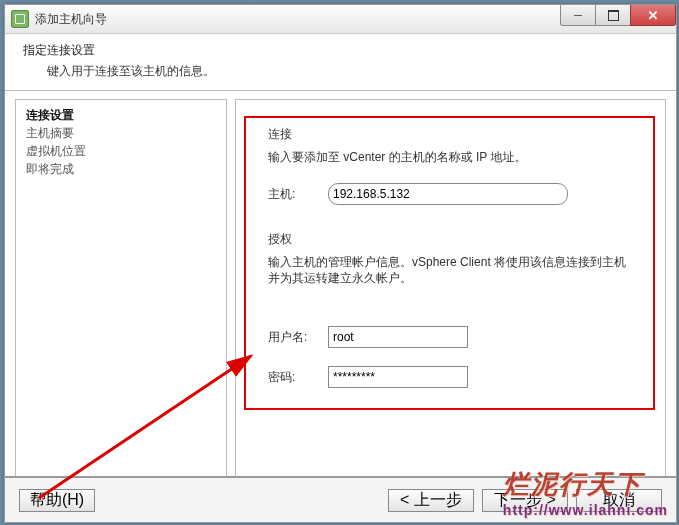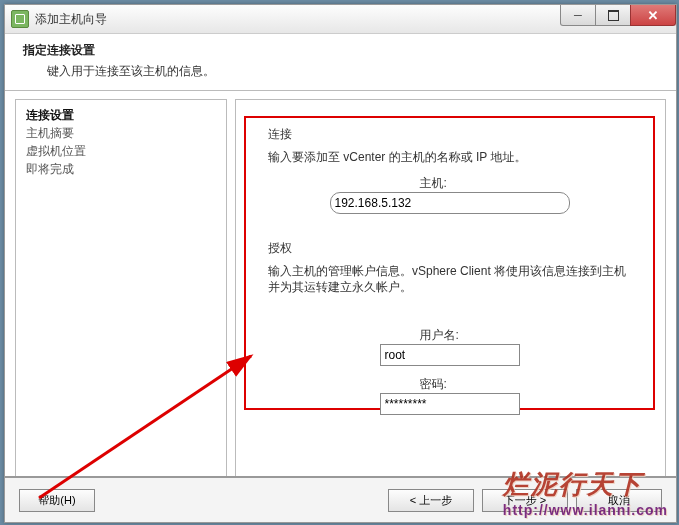--- a/index.html
+++ b/index.html
@@ -10,40 +10,40 @@
   .titlebar .icon:after{content:"";position:absolute;left:3px;top:3px;width:8px;height:8px;border:1px solid #fff;border-radius:1px;}
   .title-text{color:#333;}
   .winbtns{position:absolute;right:0;top:0;display:flex;}
   .winbtn{width:34px;height:20px;border:1px solid #888;border-top:none;background:linear-gradient(#f5f5f5,#d9d9d9);display:flex;align-items:center;justify-content:center;font-family:Arial;font-size:11px;color:#333;margin-left:-1px;}
   .winbtn.min{border-bottom-left-radius:3px;}
   .winbtn.close{background:linear-gradient(#e07a78,#c44);color:#fff;border-color:#933;border-bottom-right-radius:3px;width:44px;}
   .winbtn.max span{display:inline-block;width:9px;height:8px;border:1px solid #333;border-top-width:2px;}
   .winbtn.close span{font-size:13px;font-weight:bold;}
   
   .header{padding:8px 12px 10px 18px;border-bottom:1px solid #bbb;background:#fff;}
-  .header .h1{font-weight:bold;color:#222;margin-bottom:4px;}
+  .header .h1{font-weight:normal;color:#222;margin-bottom:4px;}
   .header .h2{color:#333;margin-left:24px;}
   
   .body{display:flex;padding:8px 10px 0 10px;height:390px;position:relative;}
   .sidebar{width:190px;border:1px solid #bbb;background:#fff;padding:6px 10px;}
   .sidebar .item{line-height:18px;color:#555;}
   .sidebar .item.active{font-weight:bold;color:#111;}
   .main{flex:1;margin-left:8px;border:1px solid #bbb;background:#fff;position:relative;padding:10px 0 0 0;overflow:hidden;}
   .redbox{border:2px solid #d00;margin:6px 10px 0 8px;height:290px;padding:0 22px;position:relative;}
   .grp-label{color:#333;margin-top:8px;}
   .grp-desc{color:#333;margin-top:6px;line-height:16px;}
-  .row{display:flex;align-items:center;margin-top:10px;flex-direction:column;}
+  .row{display:flex;align-items:center;margin-top:18px;}
   .row label{width:60px;color:#333;}
   .row input{height:18px;border:1px solid #888;padding:1px 4px;font-size:12px;font-family:inherit;background:#fff;}
   .inp-host{width:230px;border-radius:10px;}
   .inp-user{width:130px;}
   .divider{height:18px;}
   
   .footer{position:absolute;left:0;right:0;bottom:0;height:44px;border-top:2px solid #999;background:#f4f4f4;display:flex;align-items:center;padding:0 14px;}
-  .btn{height:23px;min-width:86px;border:1px solid #888;background:linear-gradient(#fdfdfd,#e4e4e4);font-size:11px;font-family:inherit;cursor:pointer;padding:0 8px;}
+  .btn{height:23px;min-width:86px;border:1px solid #888;background:linear-gradient(#fdfdfd,#e4e4e4);font-size:16px;font-family:inherit;cursor:pointer;padding:0 8px;}
   .btn.help{min-width:76px;}
   .spacer{flex:1;}
   .btn+.btn{margin-left:8px;}
   
   .arrow{position:absolute;left:24px;top:249px;width:240px;height:160px;pointer-events:none;z-index:5;}
   
   .wm{position:absolute;right:8px;bottom:4px;color:#b03020;font-weight:bold;font-style:italic;font-size:26px;font-family:"STKaiti","KaiTi",serif;letter-spacing:2px;pointer-events:none;z-index:10;text-shadow:1px 1px 0 #f0d0c0;opacity:.9;}
   .wm .url{display:block;font-size:14px;letter-spacing:1px;font-style:normal;font-family:Arial;color:#701a75;}
 </style>
 </head>

